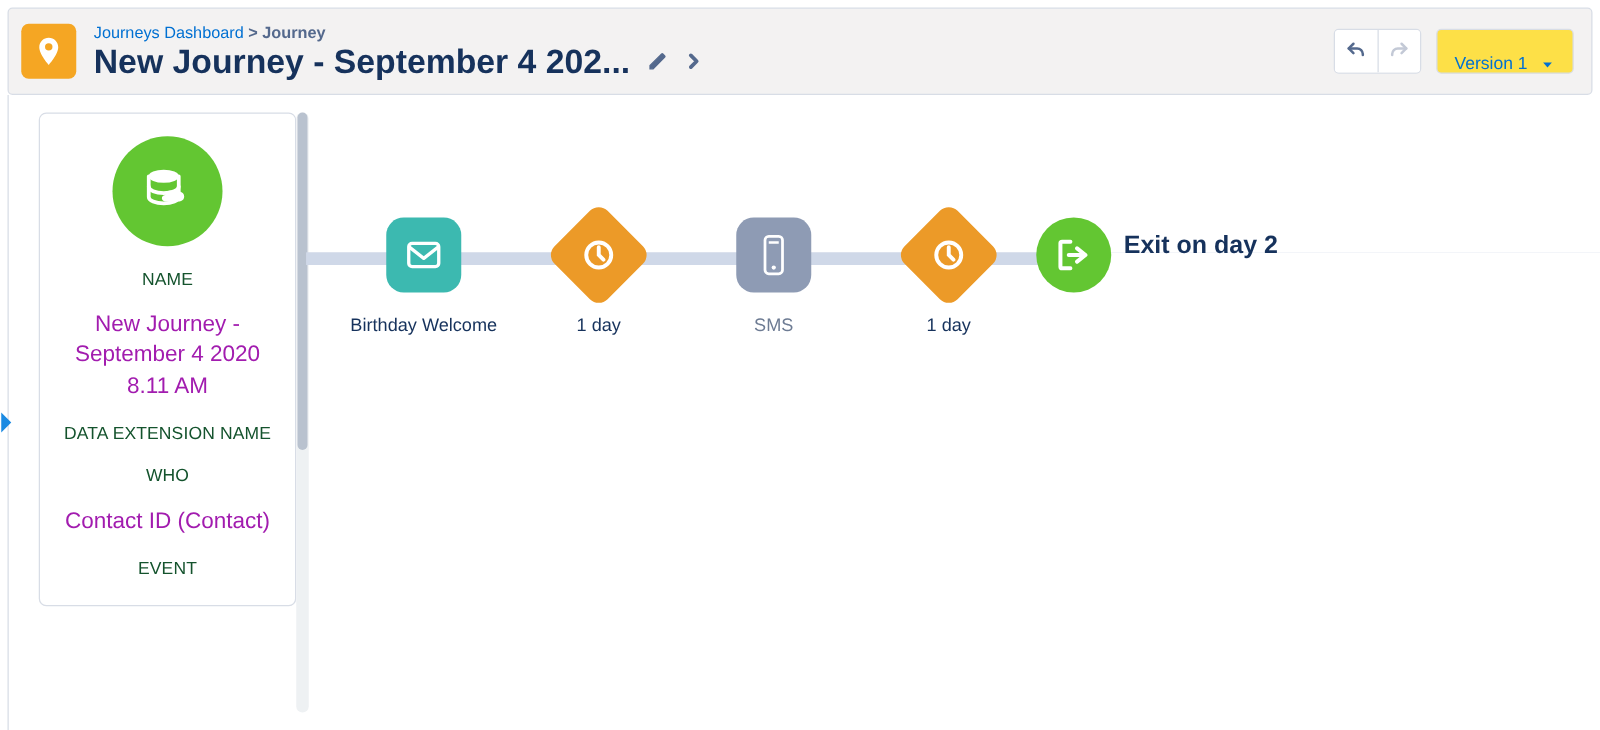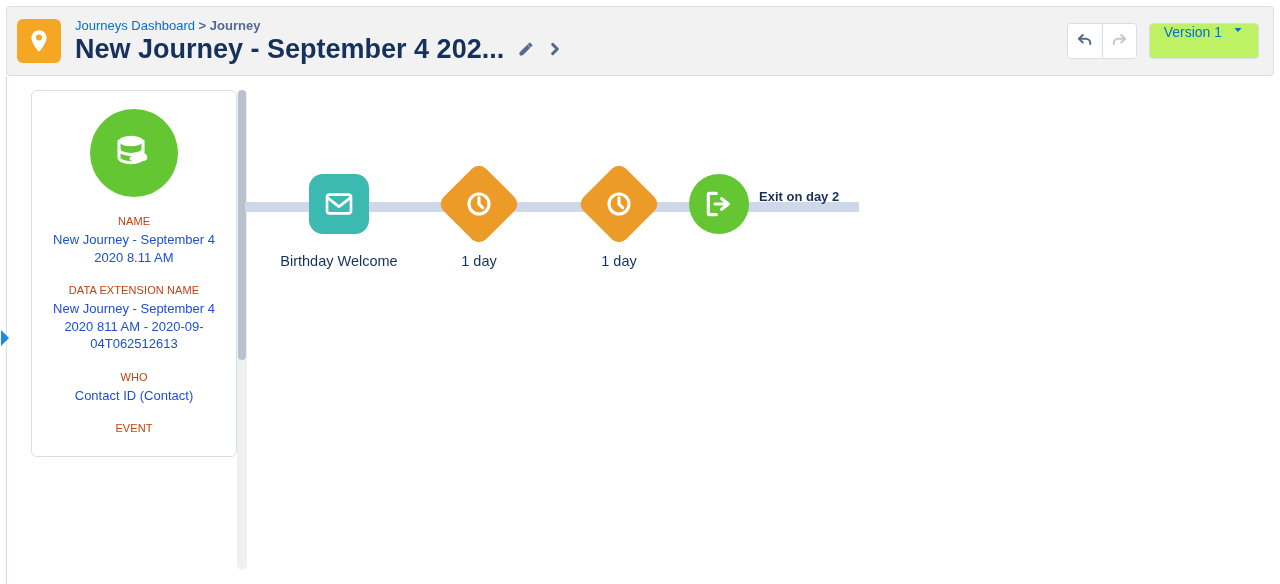--- a/index.html
+++ b/index.html
@@ -61,25 +61,25 @@
     cursor: pointer;
     padding: 0;
   }
   .undo-redo button + button { border-left: 1px solid var(--light-border); }
   .undo-redo button[disabled] { cursor: default; }
   .undo-redo svg { stroke: #54698d; fill: none; }
   .undo-redo button[disabled] svg { stroke: #c3c9d6; }
 
   .version-select {
     border: 1px solid var(--light-border);
-    background: #bef264;
+    background: #fde047;
     border-radius: 4px;
     height: 36px;
     padding: 0 14px;
-    display: flex; align-items: flex-start; gap: 10px;
+    display: flex; align-items: flex-end; gap: 10px;
     color: var(--link);
     font-size: 14px;
     cursor: pointer;
   }
   .version-select svg { fill: var(--link); }
 
   
   .workspace {
     position: relative;
     display: flex;
@@ -131,22 +131,22 @@
   }
   .entry-icon svg { fill: #fff; }
 
   .entry-title {
     color: #3a87c2;
     font-size: 18px;
     font-weight: 600;
     letter-spacing: 0.5px;
     margin-bottom: 20px;
   }
-  .field-label { color: #c2410c; font-size: 11px; margin-top: 18px; letter-spacing: 0.1px; }
-  .field-value { color: #1d4ed8; font-size: 13px; line-height: 1.35; margin-top: 4px; }
+  .field-label { color: #14532d; font-size: 14px; margin-top: 18px; letter-spacing: 0.1px; }
+  .field-value { color: #a21caf; font-size: 18px; line-height: 1.35; margin-top: 16px; }
 
   
   .canvas {
     flex: 1;
     position: relative;
     padding: 64px 0 0 8px;
     overflow: hidden;
   }
   .flow {
     position: relative;
@@ -189,21 +189,21 @@
     text-align: left;
     line-height: 1.25;
   }
   .step-sms .step-label { color: #6d7b93; }
 
   .step-exit { flex-direction: row; width: auto; align-items: center; }
   .step-exit .shape { margin-top: 34px; margin-left: 0; }
   .step-exit .exit-label {
     margin-left: 10px;
     margin-top: 18px;
-    font-size: 13px;
+    font-size: 20px;
     font-weight: 700;
     color: #16325c;
     white-space: nowrap;
   }
   .flow-leader { width: 24px; } 
 
   svg.icon path, svg.icon rect, svg.icon circle, svg.icon line { vector-effect: non-scaling-stroke; }
 </style>
 </head>
 <body>
@@ -272,21 +272,20 @@
           <path d="M12 16v22c0 3.9 7.2 7 16 7s16-3.1 16-7V16" fill="none" stroke="#fff" stroke-width="4" stroke-linecap="round"></path>
           <path d="M12 27c0 3.9 7.2 7 16 7s16-3.1 16-7" fill="none" stroke="#fff" stroke-width="4" stroke-linecap="round"></path>
           <path d="M44 40c1-5 6-7 9-5 2-3 7-3 9 1 4 0 6 3 6 6 0 4-3 6-6 6H45c-3 0-5-2-5-4 0-2 1-3 4-4z" fill="#fff" transform="translate(-8 2) scale(0.85)"></path>
         </svg>
       </div>
 
       <div class="field-label">NAME</div>
       <div class="field-value">New Journey - September 4 2020 8.11 AM</div>
 
       <div class="field-label">DATA EXTENSION NAME</div>
-      <div class="field-value">New Journey - September 4 2020 811 AM - 2020-09-04T062512613</div>
 
       <div class="field-label">WHO</div>
       <div class="field-value">Contact ID (Contact)</div>
 
       <div class="field-label">EVENT</div>
     </div>
     <div class="sidebar-scroll">
       <div class="thumb"></div>
     </div>
   </div>
@@ -310,20 +309,30 @@
       <div class="step step-wait">
         <div class="shape diamond">
           <svg width="30" height="30" viewBox="0 0 24 24">
             <circle cx="12" cy="12" r="8" fill="none" stroke="#fff" stroke-width="2.5"></circle>
             <path d="M12 7v5l3 3" fill="none" stroke="#fff" stroke-width="2.5" stroke-linecap="round"></path>
           </svg>
         </div>
         <div class="step-label">1 day</div>
       </div>
 
+      <div class="step step-sms">
+        <div class="shape rounded">
+          <svg width="26" height="34" viewBox="0 0 24 34">
+            <rect x="5" y="2" width="14" height="30" rx="3" fill="none" stroke="#fff" stroke-width="2.2"></rect>
+            <line x1="8" y1="7" x2="16" y2="7" stroke="#fff" stroke-width="2"></line>
+            <circle cx="12" cy="27" r="1.7" fill="#fff"></circle>
+          </svg>
+        </div>
+        <div class="step-label">SMS</div>
+      </div>
 
       <div class="step step-wait">
         <div class="shape diamond">
           <svg width="30" height="30" viewBox="0 0 24 24">
             <circle cx="12" cy="12" r="8" fill="none" stroke="#fff" stroke-width="2.5"></circle>
             <path d="M12 7v5l3 3" fill="none" stroke="#fff" stroke-width="2.5" stroke-linecap="round"></path>
           </svg>
         </div>
         <div class="step-label">1 day</div>
       </div>

